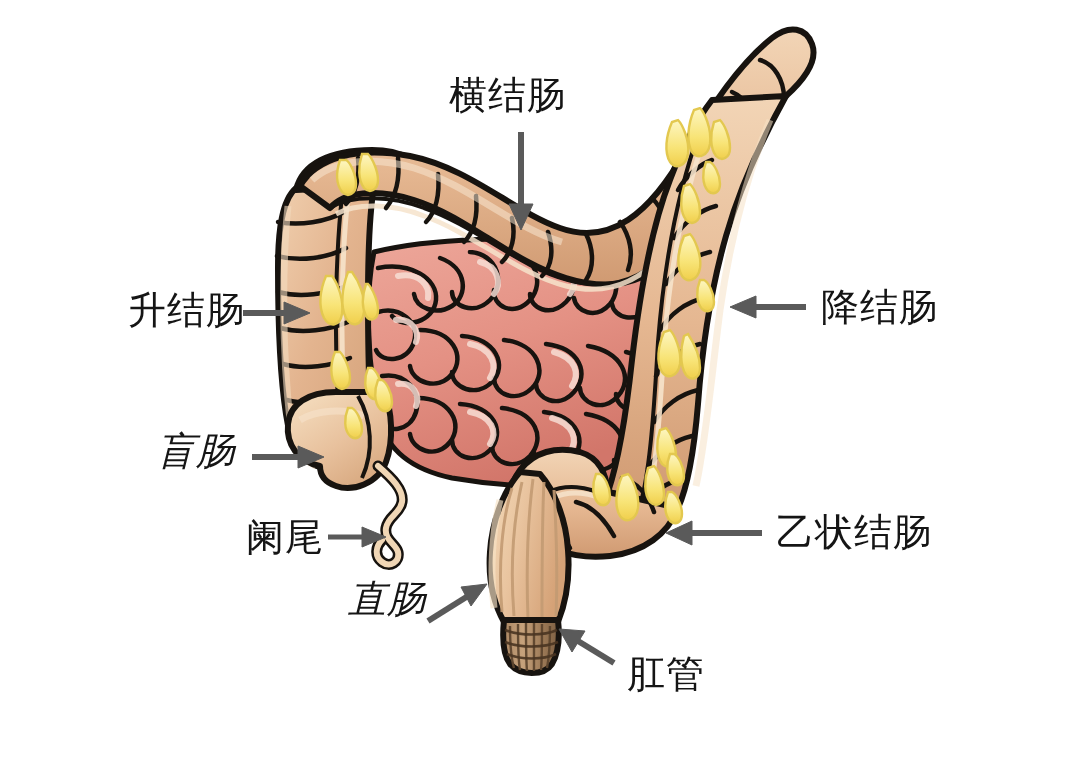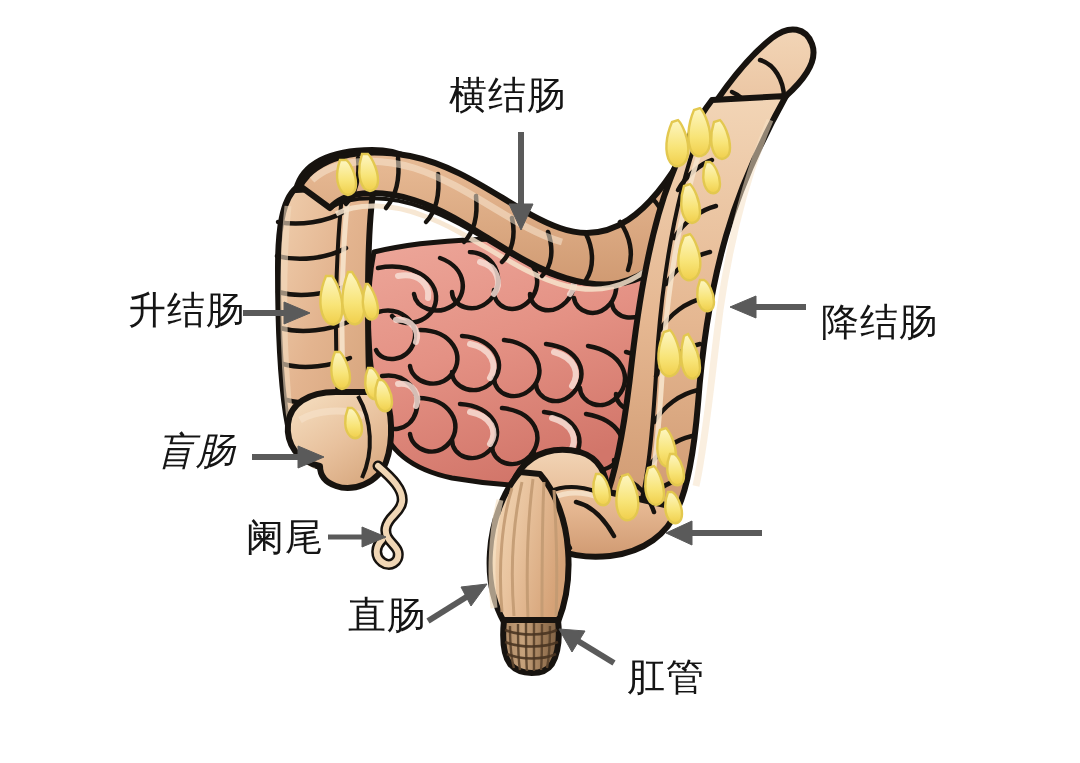--- a/index.html
+++ b/index.html
@@ -35,26 +35,26 @@
     font-weight: 500;
     color: #151515;
     letter-spacing: 1px;
     white-space: nowrap;
     line-height: 1;
     user-select: none;
   }
   
   #lbl-transverse { left: 449px; top: 76px; }
   #lbl-ascending  { left: 104px; top: 291px; margin-left: 24px; }
-  #lbl-descending { left: 821px; top: 288px; margin-top: 15px; }
+  #lbl-descending { left: 821px; top: 288px; }
   #lbl-cecum      { left: 157px; top: 432px; font-style: italic; }
   #lbl-sigmoid    { left: 776px; top: 513px; }
   #lbl-appendix   { left: 246px; top: 518px; }
-  #lbl-rectum     { left: 348px; top: 596px; }
-  #lbl-anal       { left: 627px; top: 658px; }
+  #lbl-rectum     { left: 348px; top: 580px; font-style: italic; }
+  #lbl-anal       { left: 627px; top: 658px; font-family: Liberation Mono, monospace; }
 </style>
 </head>
 <body>
 
 <div id="stage">
 
   <svg id="figure" viewBox="0 0 1080 763" xmlns="http://www.w3.org/2000/svg">
     <defs>
       <linearGradient id="gColon" x1="0" y1="0" x2="1" y2="1">
         <stop offset="0%" stop-color="#f0cfae"></stop>
@@ -405,18 +405,19 @@
   <div class="label" id="lbl-transverse">横结肠</div>
 
   <div class="label" id="lbl-ascending">升结肠</div>
 
   <div class="label" id="lbl-descending">降结肠</div>
 
   <div class="label" id="lbl-cecum">盲肠</div>
 
   <div class="label" id="lbl-appendix">阑尾</div>
 
+  <div class="label" id="lbl-sigmoid">乙状结肠</div>
 
   <div class="label" id="lbl-rectum">直肠</div>
 
   <div class="label" id="lbl-anal">肛管</div>
 
 </div>
 
 </body></html>

